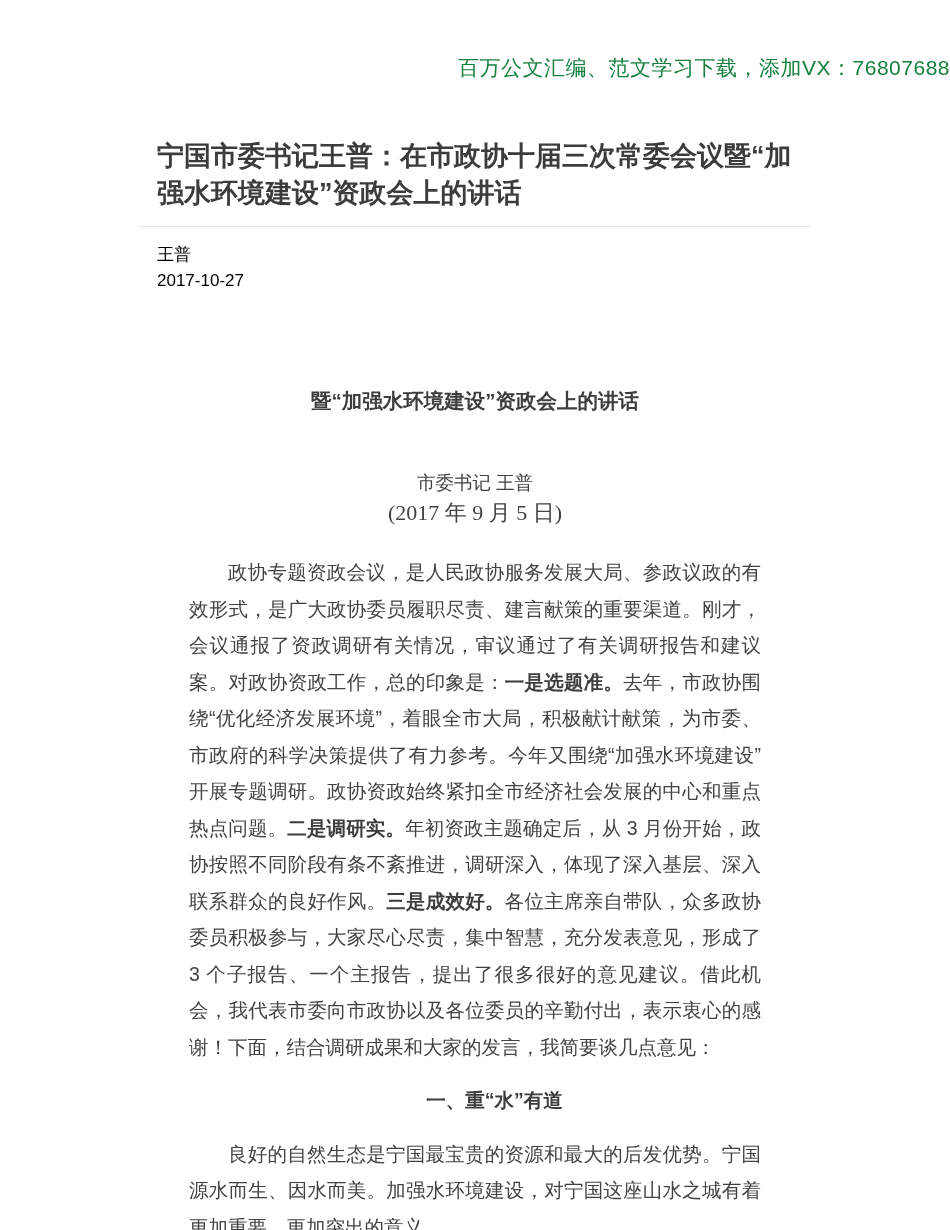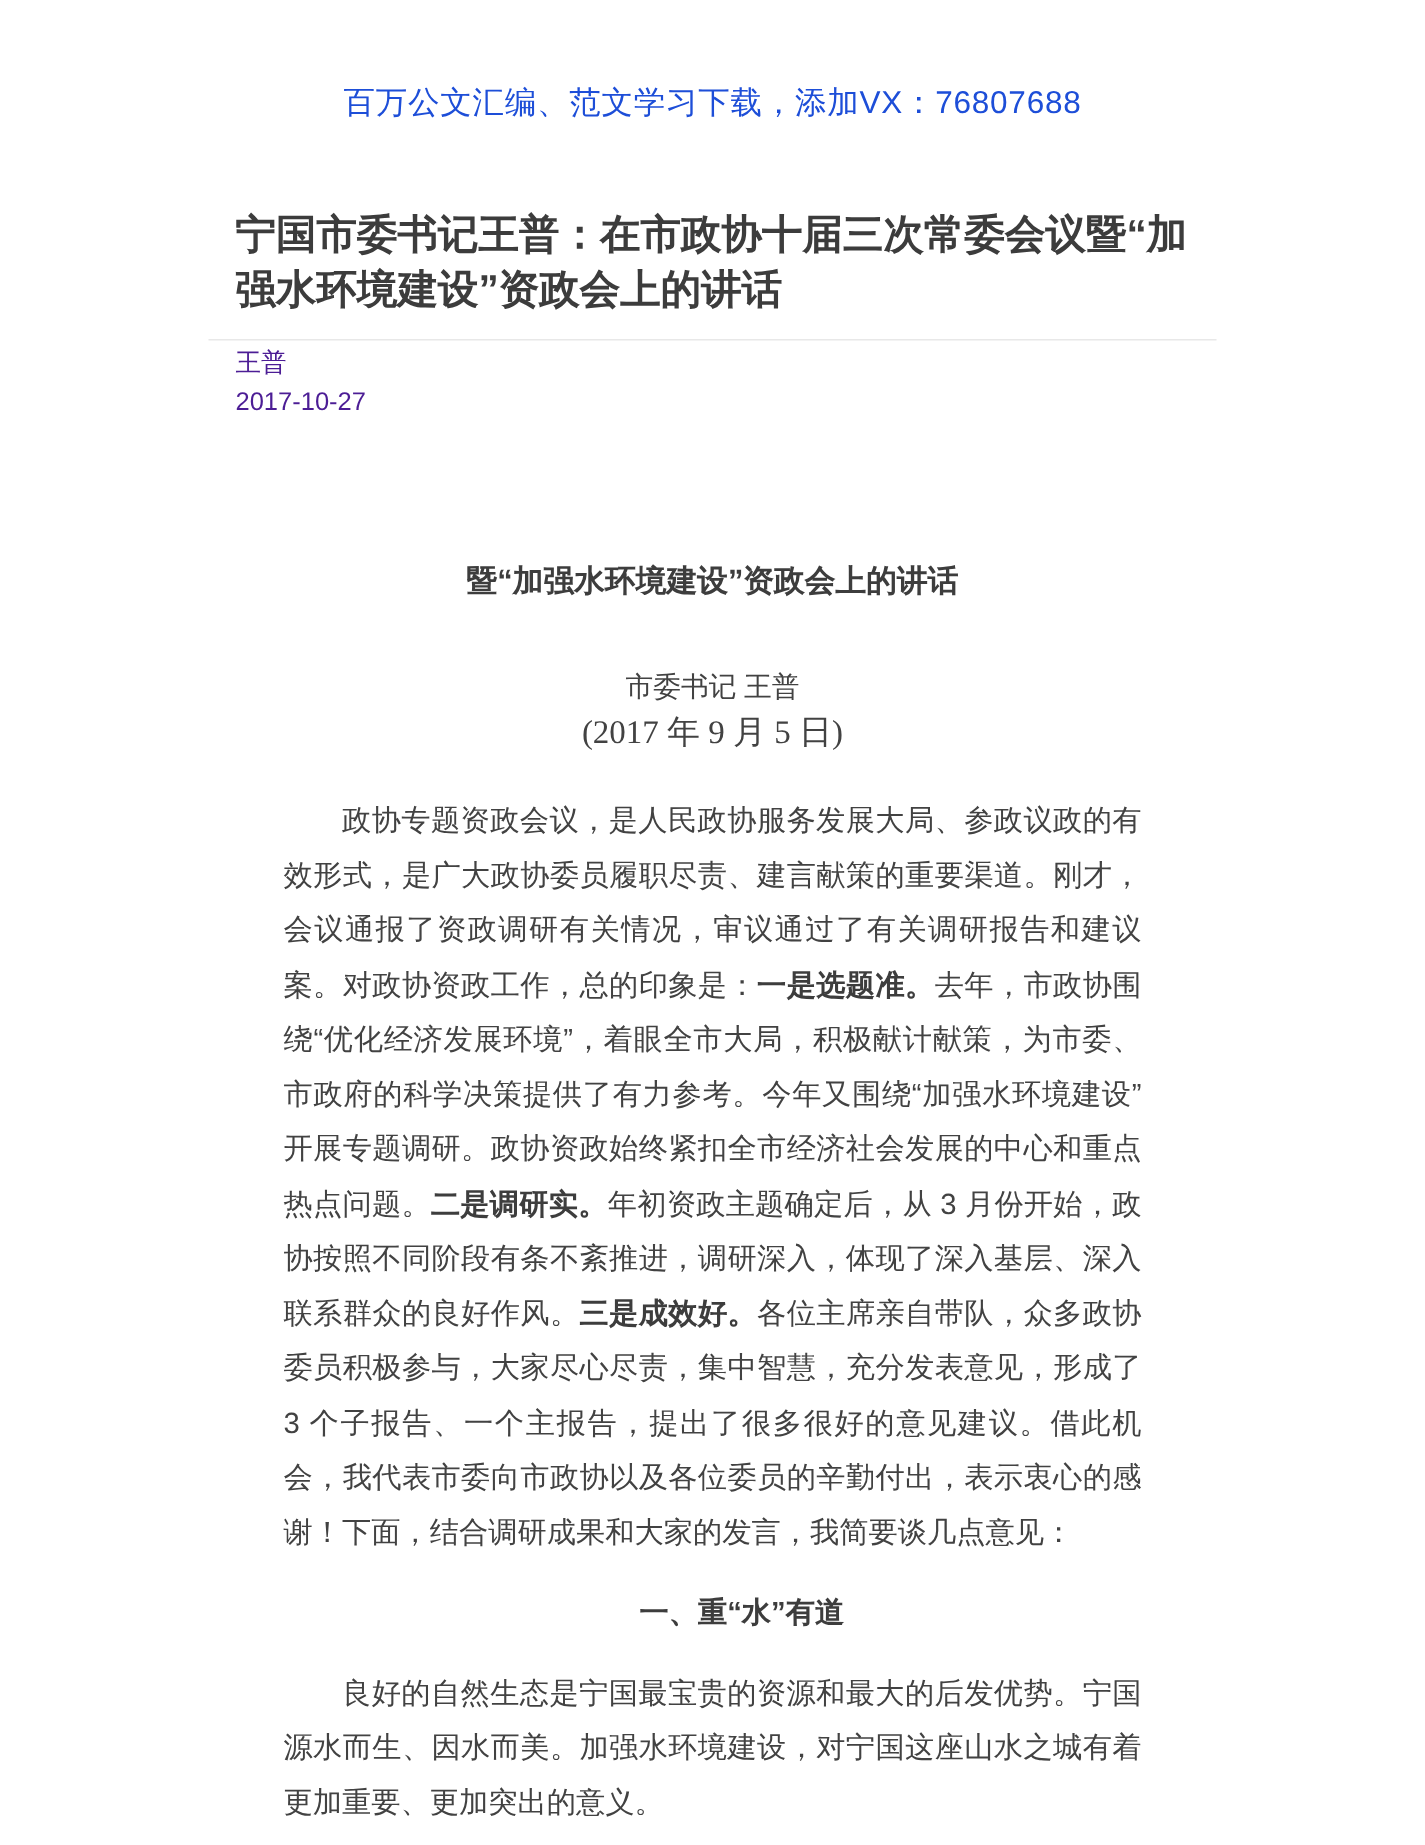--- a/index.html
+++ b/index.html
@@ -35,41 +35,41 @@
     font-weight: 600;
     color: #3c3c3c;
   }
   .divider {
     border: none;
     border-top: 1px solid #e8e8e8;
     margin: 14px 0 0 0;
   }
   .post-meta {
     padding: 0 18px;
-    margin-top: 2px;
-    color: #4c1d95;
+    margin-top: 15px;
+    color: #000000;
     font-size: 17px;
     line-height: 26px;
   }
   .doc {
     width: 606px;
     margin: 0 auto;
     color: #414141;
   }
   .doc-heading {
     margin: 90px 0 0 0;
     font-size: 20.5px;
     line-height: 34px;
     font-weight: 700;
     text-align: center;
     color: #3d3d3d;
   }
   .doc-heading .line { display: block; }
   .doc-byline {
-    margin-top: 38px;
+    margin-top: 50px;
     font-size: 18.5px;
     line-height: 30px;
     text-align: center;
     color: #424242;
   }
   .doc-date {
     font-size: 22px;
     line-height: 30px;
     text-align: center;
     color: #424242;
@@ -93,21 +93,21 @@
     text-align: center;
     color: #3d3d3d;
   }
   .para b { font-weight: 700; color: #3d3d3d; }
 </style>
 </head>
 <body>
 
 <div class="page">
 
-  <div class="banner" style="color: #1d4ed8;">
+  <div class="banner" style="color: #15803d; text-align: right;">
     <span>百万公文汇编、范文学习下载，添加VX：76807688</span>
   </div>
 
   <div class="container">
 
     <header class="post-header">
       <h1 class="post-title">宁国市委书记王普：在市政协十届三次常委会议暨“加强水环境建设”资政会上的讲话</h1>
     </header>
 
     <hr class="divider">

